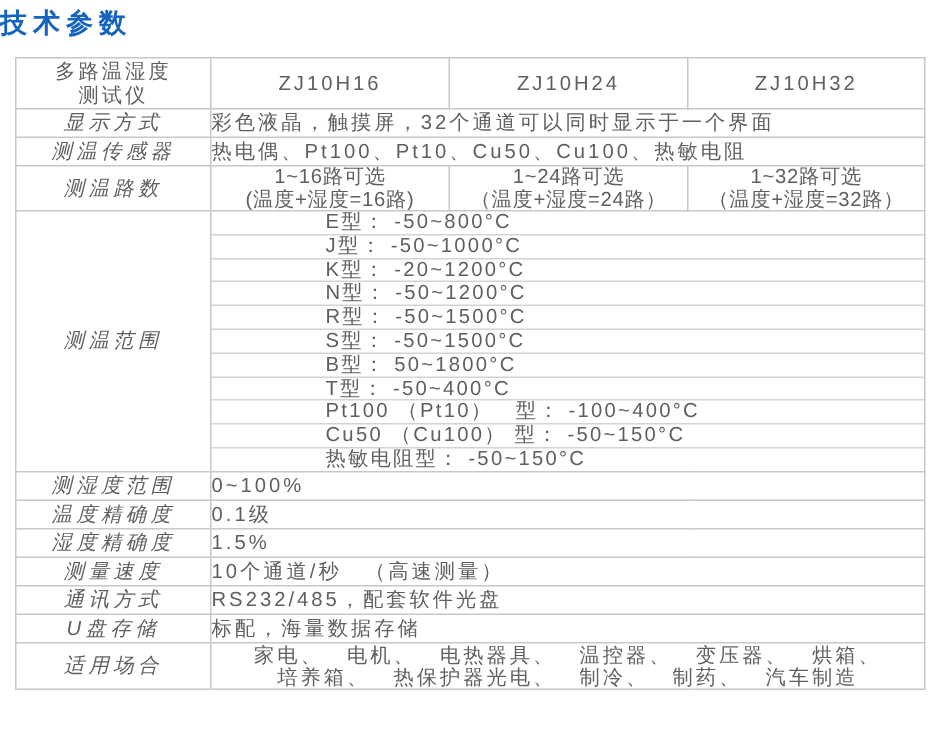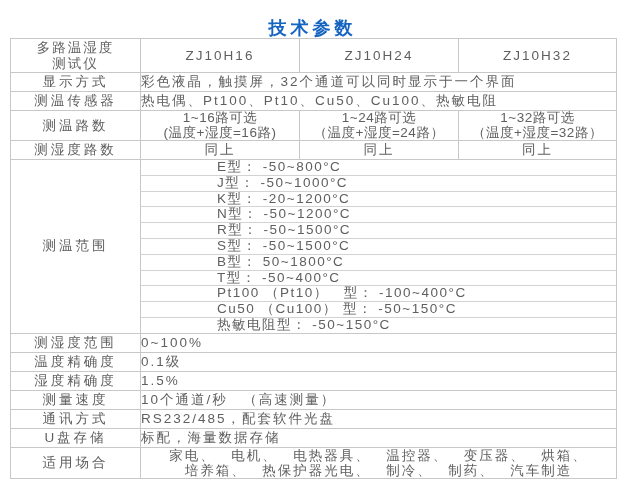--- a/index.html
+++ b/index.html
@@ -12,22 +12,22 @@
     font-family: "Liberation Sans", "DejaVu Sans", sans-serif;
   }
   .page {
     position: relative;
     width: 625px;
     height: 500px;
     background: #ffffff;
   }
   .page-title {
     margin: 0;
-    padding-top: 16px;
-    text-align: center;
+    padding-top: 3px;
+    text-align: left;
     font-size: 18px;
     font-weight: bold;
     color: #1565c0;
     letter-spacing: 4px;
   }
   table.spec-table {
     position: absolute;
     left: 10px;
     top: 38px;
     width: 606px;
@@ -40,20 +40,21 @@
     font-size: 13.5px;
     font-weight: normal;
     padding: 0;
     vertical-align: middle;
     overflow: hidden;
     white-space: nowrap;
   }
   .lbl {
     text-align: center;
     letter-spacing: 3px;
+    font-style: italic;
   }
   .lbl-orange {
     color: #ed8a40;
     text-align: center;
     letter-spacing: 2px;
     line-height: 16px;
     font-size: 13.5px;
     margin-top: 24px;
   }
   .model {
@@ -138,26 +139,20 @@
       <td class="center2">
         <div>1~24路可选</div>
         <div>（温度+湿度=24路）</div>
       </td>
       <td class="center2">
         <div>1~32路可选</div>
         <div>（温度+湿度=32路）</div>
       </td>
     </tr>
 
-    <tr class="h-single">
-      <td class="lbl">测湿度路数</td>
-      <td class="center1">同上</td>
-      <td class="center1">同上</td>
-      <td class="center1">同上</td>
-    </tr>
 
     <tr>
       <td class="lbl">测温范围</td>
       <td class="range-cell" colspan="3">
         <div class="range-line">E型： -50~800°C</div>
         <div class="range-line">J型： -50~1000°C</div>
         <div class="range-line">K型： -20~1200°C</div>
         <div class="range-line">N型： -50~1200°C</div>
         <div class="range-line">R型： -50~1500°C</div>
         <div class="range-line">S型： -50~1500°C</div>

